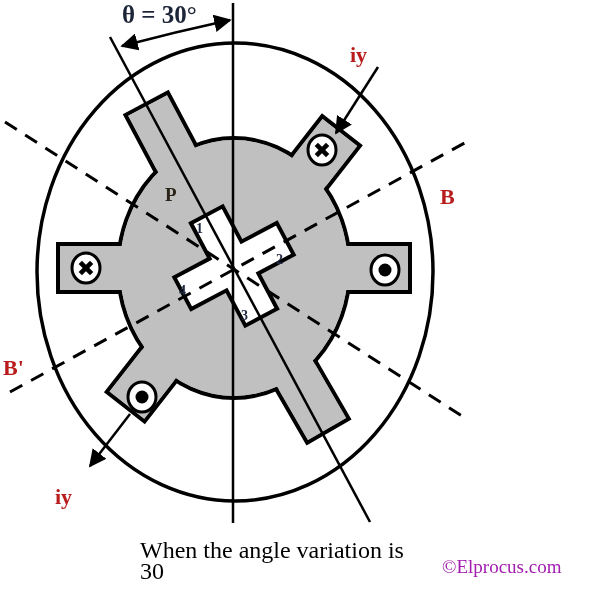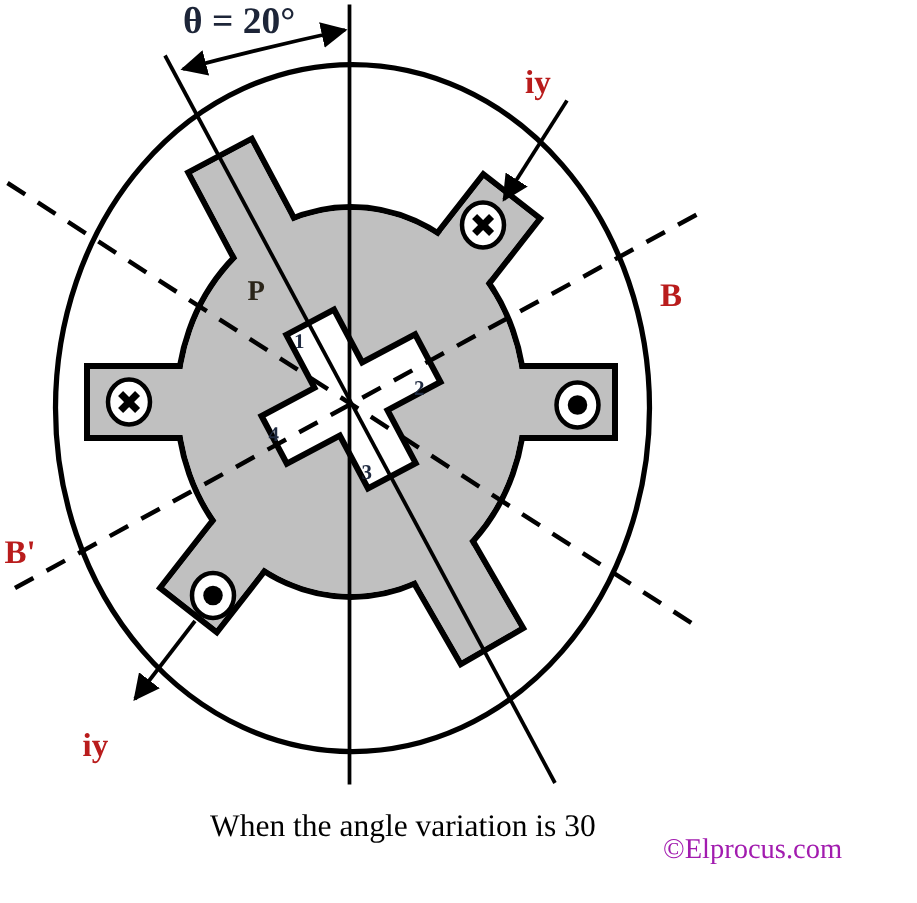--- a/index.html
+++ b/index.html
@@ -11,21 +11,21 @@
   .iy-top { left: 350px; top: 44px; font-size: 22px; }
   .iy-bot { left: 55px; top: 486px; font-size: 22px; }
   .b { left: 440px; top: 186px; font-size: 22px; }
   .bp { left: 3px; top: 357px; font-size: 22px; }
   .p { left: 165px; top: 185px; font-size: 19px; color: #2a2418; }
   .num { position: absolute; font-size: 14px; font-weight: bold; color: #1f2a40; line-height: 1; }
   .n1 { left: 196px; top: 222px; }
   .n2 { left: 276px; top: 253px; }
   .n3 { left: 241px; top: 309px; }
   .n4 { left: 179px; top: 284px; }
-  .caption { position: absolute; left: 140px; top: 540px; font-size: 21px; color: #000000;
+  .caption { position: absolute; left: 140px; top: 540px; font-size: 24px; color: #000000;
              line-height: 21px; width: 270px; }
   .credit { position: absolute; left: 442px; top: 556px; font-size: 19px; font-weight: normal;
             color: #a21caf; white-space: nowrap; }
 </style>
 </head>
 <body>
 
 <svg id="diagram" viewBox="0 0 611 602" xmlns="http://www.w3.org/2000/svg">
   <defs>
     <marker id="arrow" viewBox="0 0 10 10" refX="9" refY="5" markerWidth="7" markerHeight="7" orient="auto-start-reverse">
@@ -86,21 +86,21 @@
   <line x1="233" y1="3" x2="233" y2="523" stroke="#000" stroke-width="2.5"></line>
 
   <line x1="110" y1="37" x2="370" y2="522" stroke="#000" stroke-width="2.5"></line>
 
   <path d="M230,20 Q175,32 122,46" fill="none" stroke="#000" stroke-width="2.5" marker-start="url(#arrow)" marker-end="url(#arrow)"></path>
 
   <line x1="378" y1="67" x2="336" y2="133" stroke="#000" stroke-width="2.5" marker-end="url(#arrow)"></line>
   <line x1="130" y1="414" x2="90" y2="466" stroke="#000" stroke-width="2.5" marker-end="url(#arrow)"></line>
 </svg>
 
-<div class="lbl theta">θ = 20°</div>
+<div class="lbl theta">θ = 30°</div>
 <div class="lbl iy-top">iy</div>
 <div class="lbl iy-bot">iy</div>
 <div class="lbl b">B</div>
 <div class="lbl bp">B'</div>
 <div class="lbl p">P</div>
 
 <div class="num n1">1</div>
 <div class="num n2">2</div>
 <div class="num n3">3</div>
 <div class="num n4">4</div>

